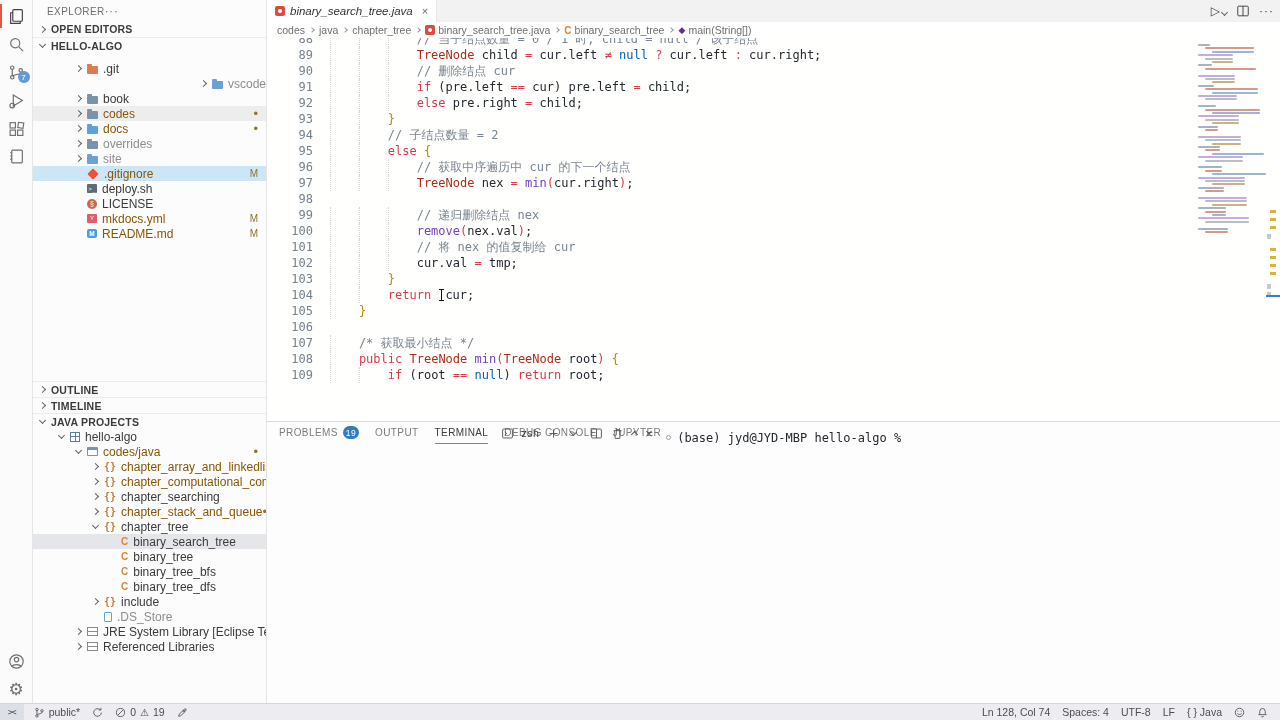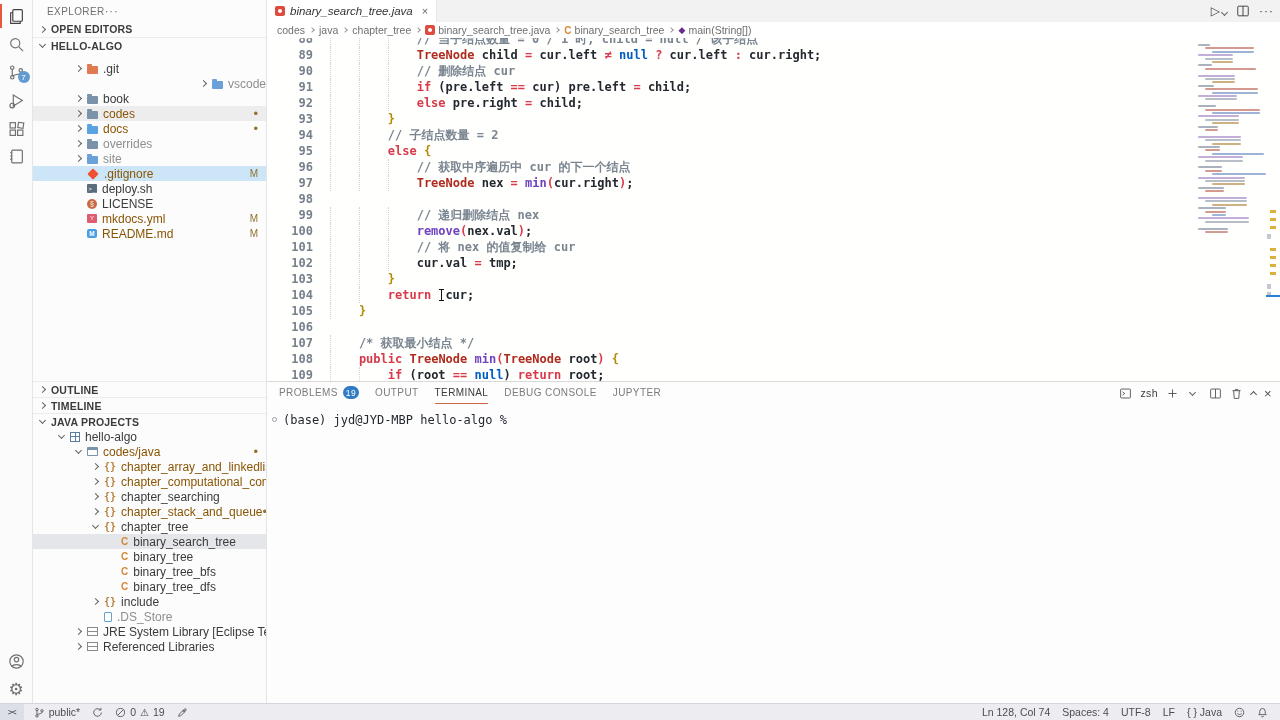--- a/index.html
+++ b/index.html
@@ -85,21 +85,21 @@
   .ea svg { width:14px; height:14px; stroke:#424242; fill:none; stroke-width:1.1; }
   .ea { cursor:pointer; display:flex; align-items:center; }
   .ea-more { font-size:12px; letter-spacing:1px; cursor:pointer; }
 
   .breadcrumbs { height:16px; background:#fff; display:flex; align-items:center; font-size:10.5px; color:#6f6f6f;
                  padding-left:10px; gap:2px; flex:none; }
   .bc-item { display:flex; align-items:center; gap:3px; cursor:pointer; }
   .bc-sep { display:inline-block; width:4px; height:4px; border-right:1px solid #9a9a9a; border-bottom:1px solid #9a9a9a;
             transform:rotate(-45deg); margin:0 3px; }
 
-  .editor-wrap { position:relative; flex:1; background:#fffffe; overflow:hidden;font-weight:bold; }
+  .editor-wrap { position:relative; flex:1; background:#fffffe; overflow:hidden; }
   .code-scroll { position:absolute; inset:0 86px 0 0; overflow:hidden; }
   .code-inner { margin-top:-7px; font-family:"DejaVu Sans Mono",monospace; font-size:12px; line-height:16px; }
   .code-line { display:flex; height:16px; white-space:pre; }
   .gutter { width:46px; text-align:right; color:#75808c; flex:none; padding-right:0; }
   .code-text { padding-left:17px; }
   .ind { display:inline-block; width:4ch; height:16px; border-left:1px dotted #d4d4d4; vertical-align:top; }
   .t-kw { color:#d73a49; } .t-typ { color:#b02a1d; } .t-cmt { color:#7a8590; }
   .t-op { color:#d73a49; } .t-const { color:#005cc5; } .t-fn { color:#6f42c1; }
   .t-brace { color:#b58900; } .t-pln { color:#24292f; }
   .ibeam { display:inline-block; width:7px; height:12px; position:relative; vertical-align:-2px; }
@@ -108,21 +108,21 @@
                   box-shadow:0 11px 0 #111; }
 
   .minimap { position:absolute; top:0; right:14px; width:72px; bottom:0; }
   .mm-bar { position:absolute; height:2px; border-radius:1px; }
   .overview { position:absolute; top:0; right:0; width:14px; bottom:0; }
   .ov-warn { position:absolute; right:4px; width:6px; height:3px; background:#d9b43c; }
   .ov-cursor { position:absolute; right:0; width:14px; height:2px; background:#2b7fd4; }
   .ov-grey { position:absolute; right:9px; width:4px; height:5px; background:#c2c8d0; }
 
   
-  .panel { flex:none; height:322px; border-top:1px solid #d9d9d9; display:flex; flex-direction:column; background:#fdfdfe; }
+  .panel { flex:none; height:282px; border-top:1px solid #d9d9d9; display:flex; flex-direction:row; background:#fdfdfe; }
   .panel-tabs { height:22px; display:flex; align-items:center; padding-left:12px; gap:16px; font-size:10px;
                 letter-spacing:.4px; color:#7b7b7b; position:relative; flex:none; }
   .ptab { display:flex; align-items:center; gap:5px; height:100%; cursor:pointer; border-bottom:1px solid transparent; }
   .ptab.active { color:#3b3b3b; border-bottom:1px solid #cf6848; }
   .ptab-badge { background:#2f7cc4; color:#fff; border-radius:8px; min-width:15px; height:13px; font-size:8.5px;
                 display:flex; align-items:center; justify-content:center; padding:0 3px; }
   .panel-actions { position:absolute; right:8px; top:0; height:22px; display:flex; align-items:center; gap:8px; color:#505050; }
   .pa { cursor:pointer; display:flex; align-items:center; }
   .pa svg { width:13px; height:13px; stroke:#505050; fill:none; stroke-width:1.1; }
   .pa-shell { display:flex; align-items:center; gap:8px; font-size:10.5px; color:#3b3b3b; }

